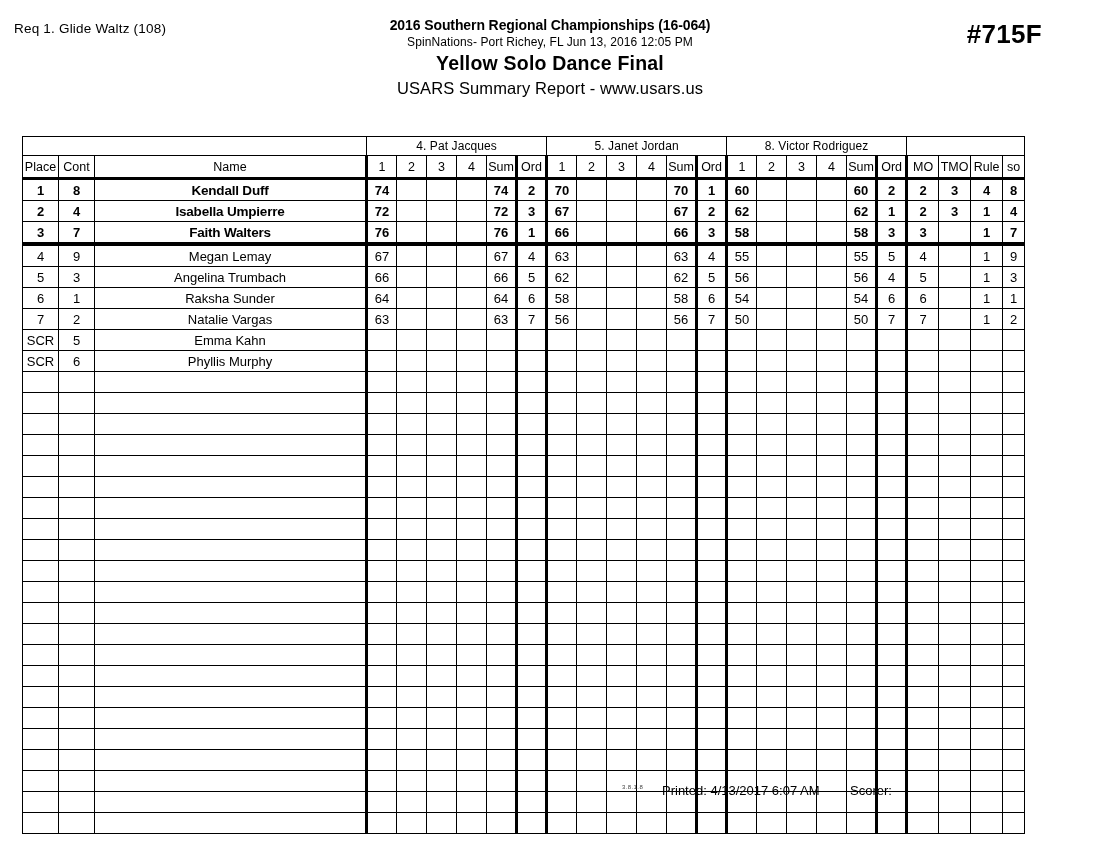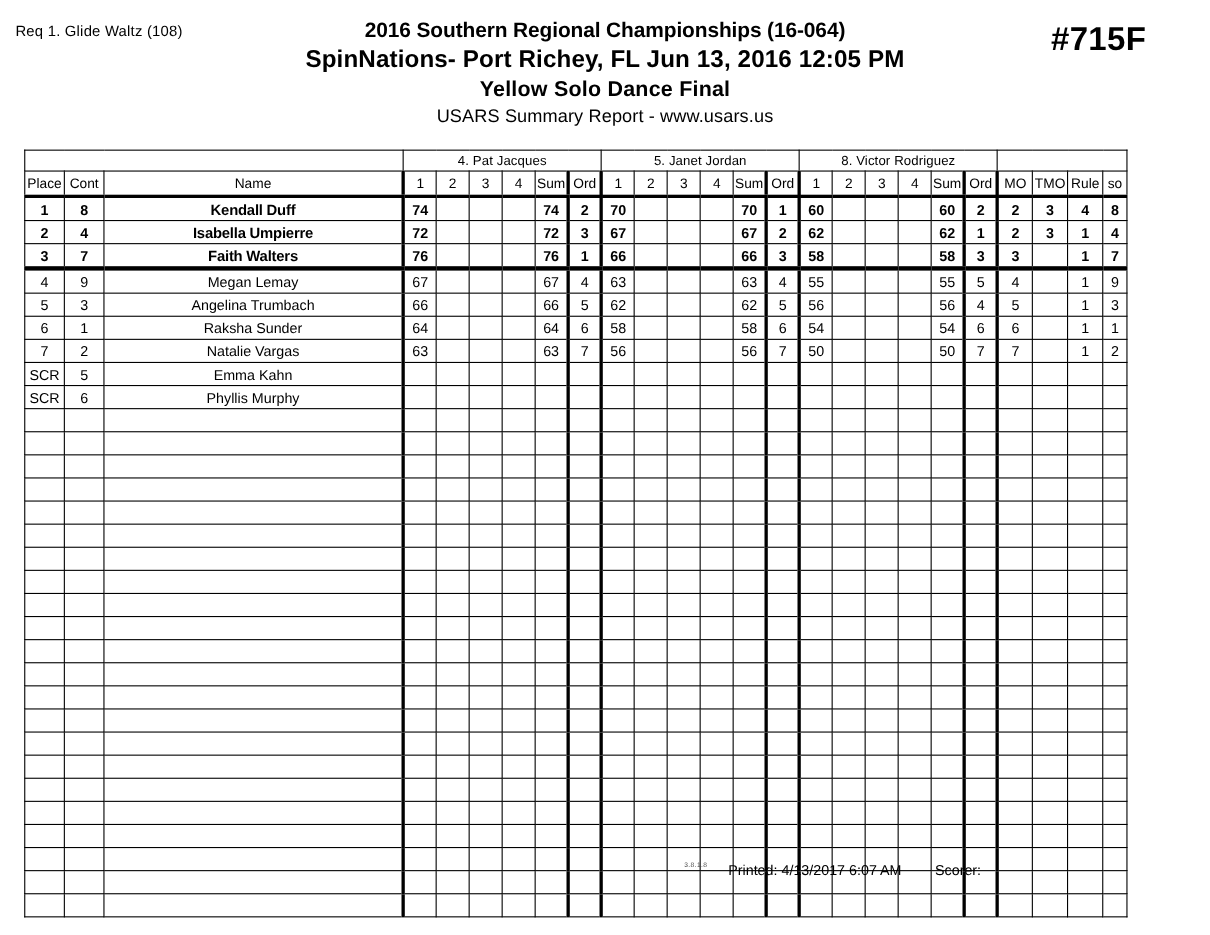--- a/index.html
+++ b/index.html
@@ -27,40 +27,40 @@
     top: 21px;
     font-size: 13.5px;
     letter-spacing: .2px;
     white-space: nowrap;
     text-align: right;
   }
   #event-code {
     position: absolute;
     right: 58px;
     top: 19px;
-    font-size: 30px;
+    font-size: 26px;
     font-weight: bold;
     letter-spacing: .3px;
   }
   #title-block {
     position: absolute;
     left: 0;
     right: 0;
     top: 18px;
     text-align: center;
   }
   #meet-title {
-    font-size: 19px;
+    font-size: 14px;
     font-weight: bold;
     letter-spacing: -0.1px;
     line-height: 1.12;
   }
   #meet-venue {
-    font-size: 22px;
-    font-weight: bold;
+    font-size: 12px;
+    font-weight: normal;
     line-height: 1.25;
     margin-top: 1px;
     letter-spacing: .1px;
   }
   #event-name {
     font-size: 19.5px;
     font-weight: bold;
     margin-top: 2px;
     letter-spacing: .2px;
     line-height: 1.2;

